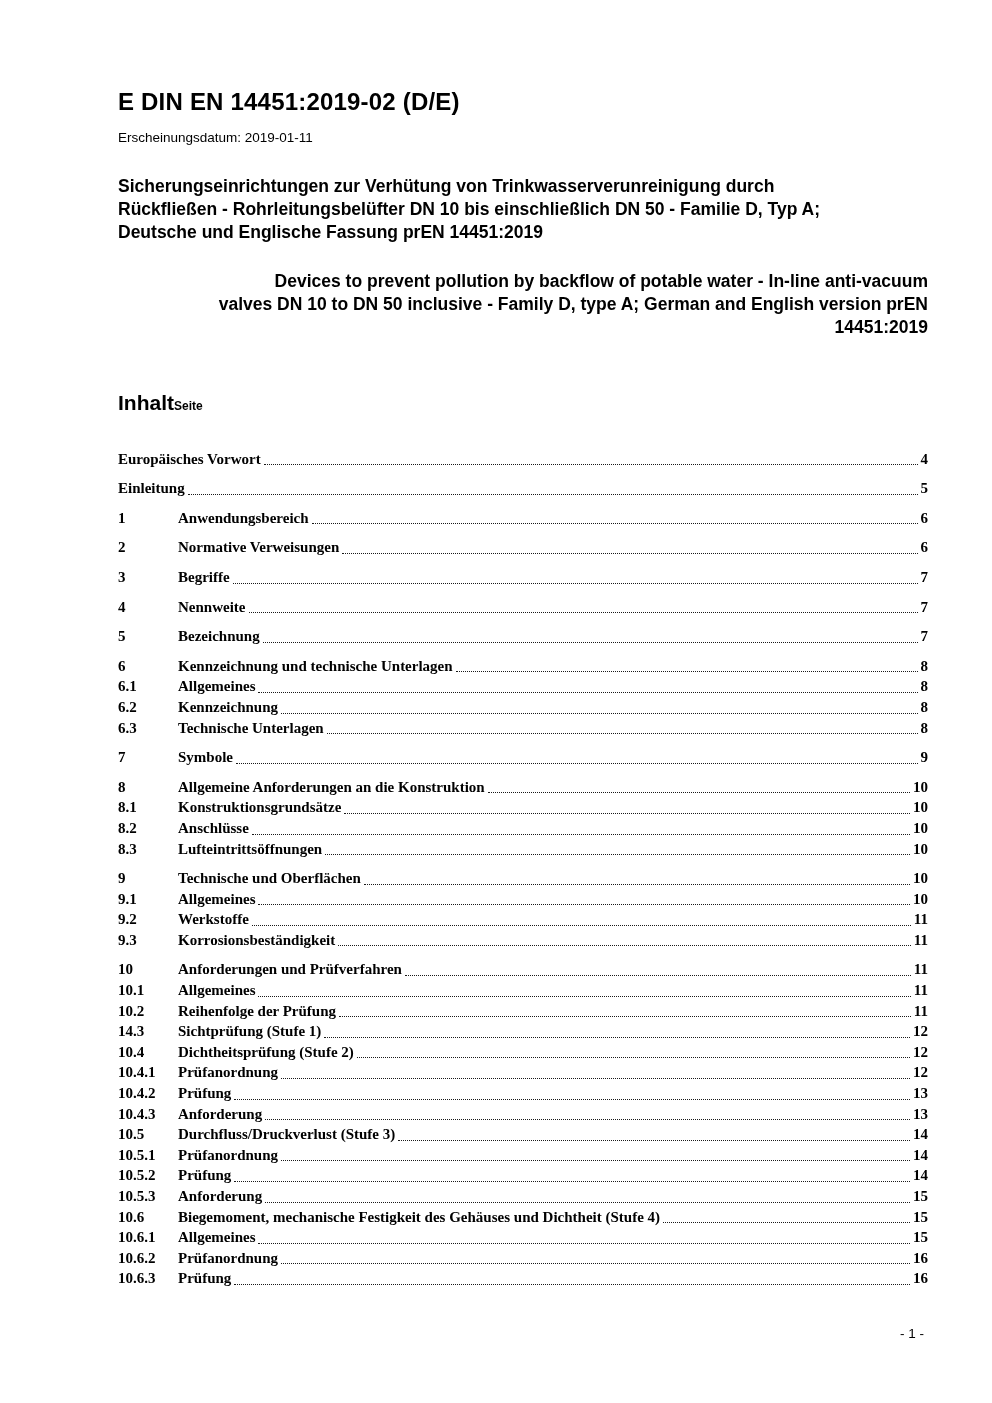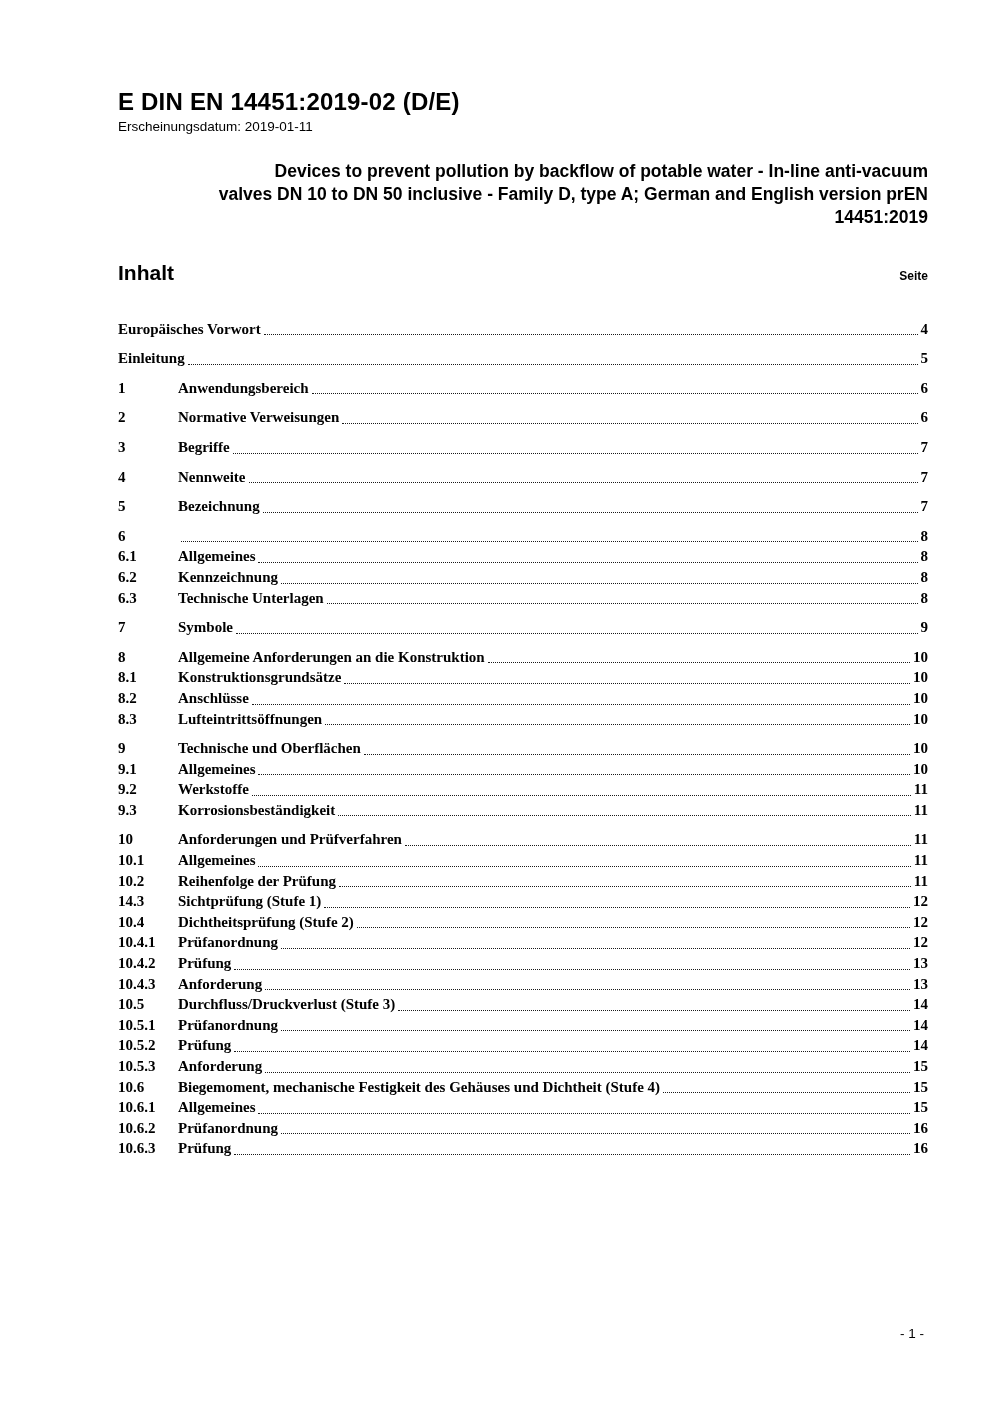--- a/index.html
+++ b/index.html
@@ -21,36 +21,36 @@
   }
   .doc-number {
     font-size: 24px;
     font-weight: 700;
     line-height: 1.15;
     margin: 0;
     letter-spacing: 0.2px;
   }
   .release {
     font-size: 13.5px;
-    margin-top: 3px;
+    margin-top: 14px;
   }
   .doc-title {
     font-size: 17.5px;
     font-weight: 700;
     line-height: 23px;
     white-space: pre-line;
     margin: 0;
   }
   .title-de { margin-top: 30px; }
   .title-en { margin-top: 26px; text-align: right; }
   .toc-head {
     display: flex;
-    justify-content: space-between;
+    justify-content: flex-start;
     align-items: baseline;
-    margin-top: 32px;
+    margin-top: 52px;
   }
   .toc-heading { font-size: 21px; font-weight: 700; }
   .toc-page-label { font-size: 12px; font-weight: 700; }
   .toc {
     margin-top: 34px;
     font-family: "Liberation Serif", serif;
     font-weight: 700;
     font-size: 15px;
   }
   .toc-group { margin-bottom: 9px; }
@@ -78,20 +78,23 @@
     font-size: 13.5px;
   }
 </style>
 </head>
 <body>
 
 <div class="page">
   <div class="content">
     <h1 class="doc-number">E DIN EN 14451:2019-02 (D/E)</h1>
     <div class="release">Erscheinungsdatum: 2019-01-11</div>
+    <p class="doc-title title-de">Sicherungseinrichtungen zur Verhütung von Trinkwasserverunreinigung durch
+Rückfließen - Rohrleitungsbelüfter DN 10 bis einschließlich DN 50 - Familie D, Typ A;
+Deutsche und Englische Fassung prEN 14451:2019</p>
     <p class="doc-title title-en">Devices to prevent pollution by backflow of potable water - In-line anti-vacuum
 valves DN 10 to DN 50 inclusive - Family D, type A; German and English version prEN
 14451:2019</p>
     <div class="toc-head">
       <span class="toc-heading">Inhalt</span>
       <span class="toc-page-label">Seite</span>
     </div>
     <div class="toc" id="toc">
         <div class="toc-group">
           <div class="toc-row">
@@ -143,20 +146,21 @@
           <div class="toc-row">
             <span class="toc-num">5</span>
             <span class="toc-label">Bezeichnung</span>
             <span class="toc-dots"></span>
             <span class="toc-page">7</span>
           </div>
         </div>
         <div class="toc-group">
           <div class="toc-row">
             <span class="toc-num">6</span>
+            <span class="toc-label">Kennzeichnung und technische Unterlagen</span>
             <span class="toc-dots"></span>
             <span class="toc-page">8</span>
           </div>
           <div class="toc-row">
             <span class="toc-num">6.1</span>
             <span class="toc-label">Allgemeines</span>
             <span class="toc-dots"></span>
             <span class="toc-page">8</span>
           </div>
           <div class="toc-row">

